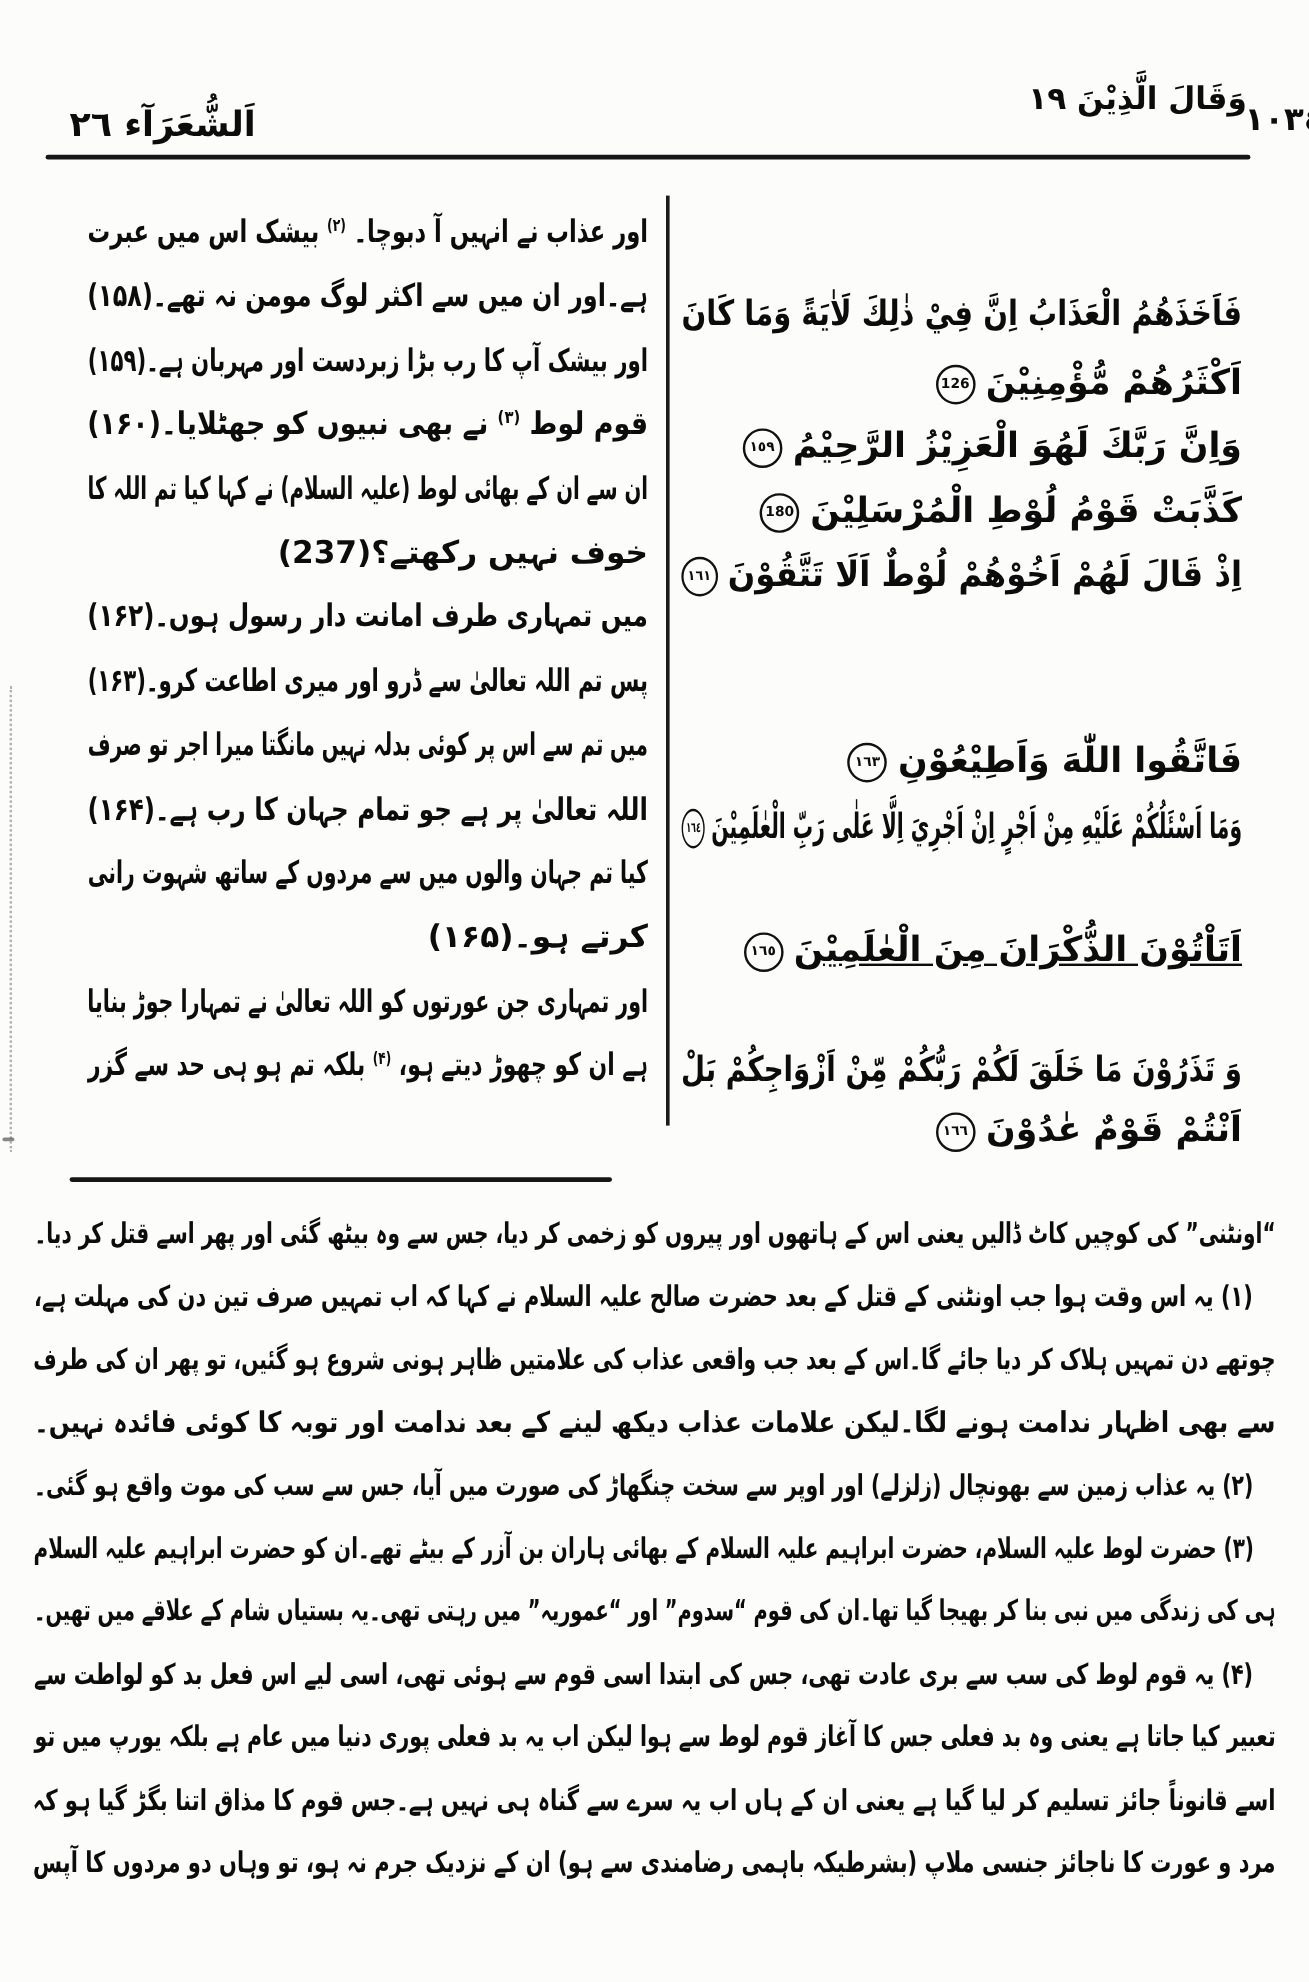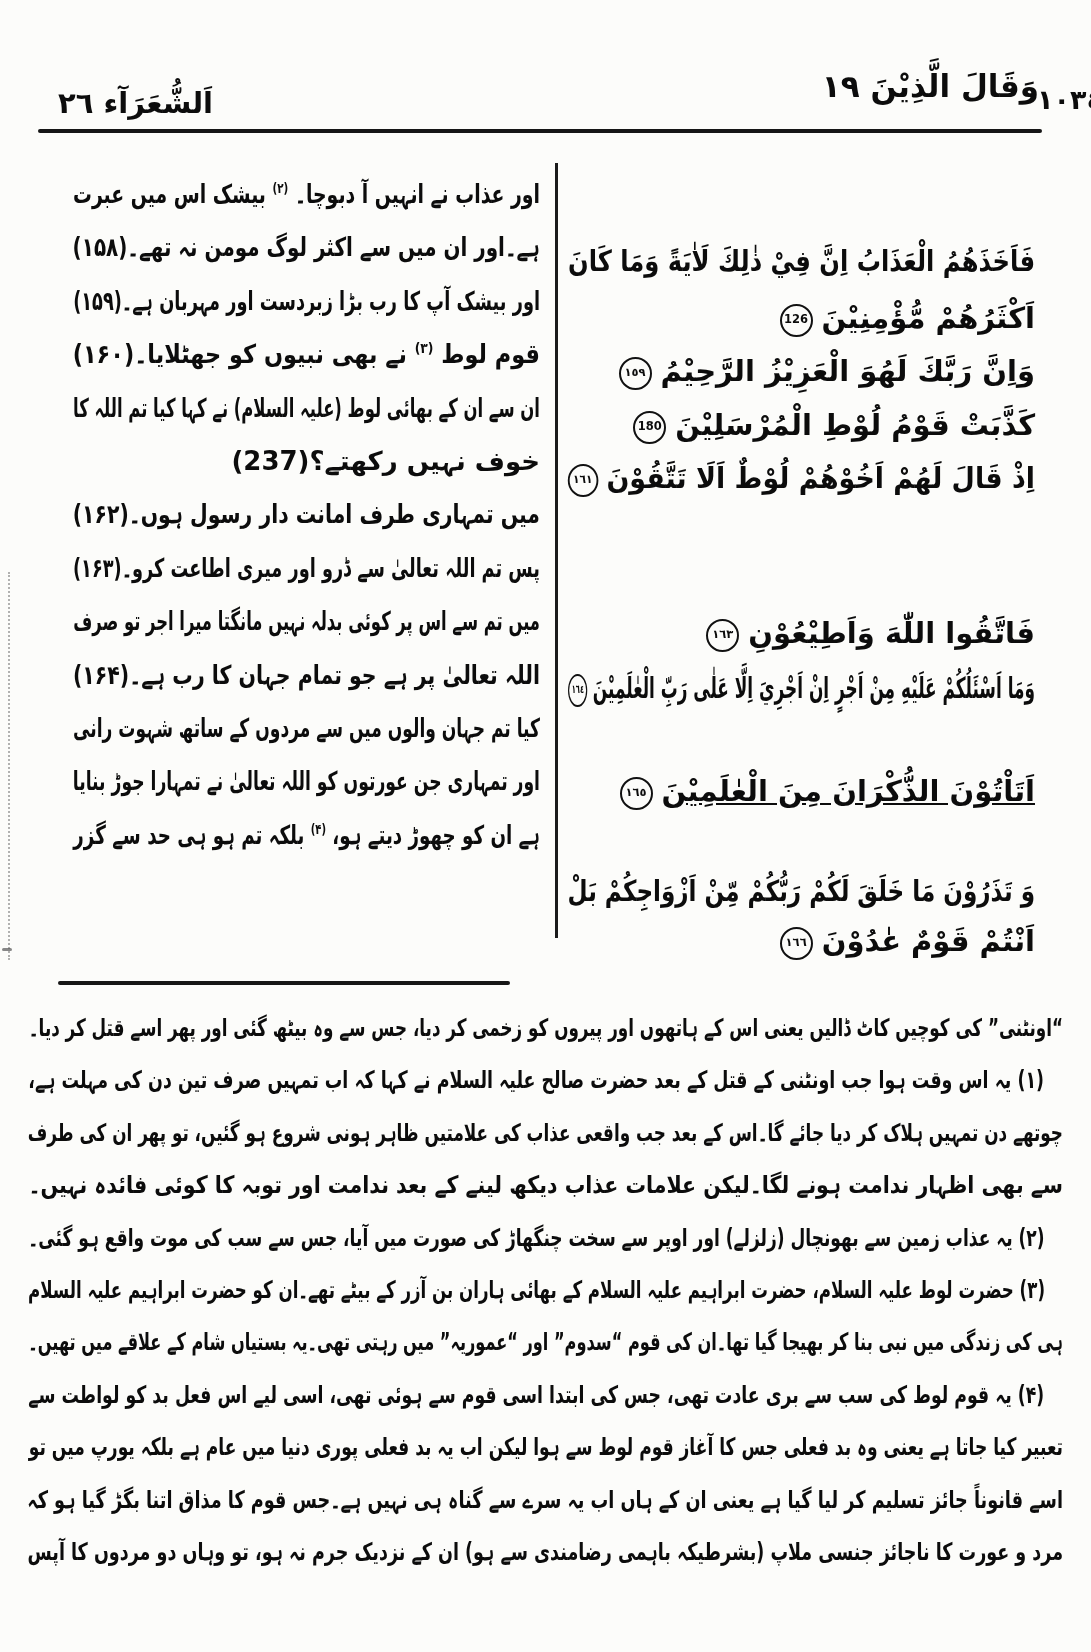--- a/index.html
+++ b/index.html
@@ -2,21 +2,21 @@
 <html lang="ur" dir="rtl"><head>
 <meta charset="utf-8">
 <style>
   html,body{margin:0;padding:0;background:#d9d9d6;}
   .page{
     position:relative;width:1091px;height:1652px;margin:0 auto;
     background:#fcfcfa;color:#0c0c0c;overflow:hidden;
     font-family:"DejaVu Sans",sans-serif;direction:rtl;
   }
   
-  .hdr-right{position:absolute;top:68px;right:52px;font-size:31px;font-weight:bold;white-space:nowrap;}
+  .hdr-right{position:absolute;top:68px;right:52px;font-size:26px;font-weight:bold;white-space:nowrap;}
   .hdr-center{position:absolute;top:84px;left:12px;width:100%;font-size:27px;font-weight:bold;letter-spacing:1px;}
   .hdr-left{position:absolute;top:86px;left:58px;font-size:29px;font-weight:bold;white-space:nowrap;}
   .header-rule{position:absolute;left:38px;top:129px;width:1004px;height:4px;background:#161616;border-radius:2px;}
   
   .translation-col{position:absolute;left:73px;top:168px;width:467px;direction:rtl;}
   .t-line{
     height:53.4px;line-height:53.4px;text-align:right;font-size:26px;font-weight:bold;
     white-space:nowrap;transform-origin:center right;
   }
   .t-line sup{font-size:0.55em;vertical-align:super;line-height:0;}
@@ -62,20 +62,21 @@
       <div class="t-line fit-line" style="transform: scaleX(0.767);"><span>ہے۔اور ان میں سے اکثر لوگ مومن نہ تھے۔(۱۵۸)</span></div>
       <div class="t-line fit-line" style="transform: scaleX(0.682);"><span>اور بیشک آپ کا رب بڑا زبردست اور مہربان ہے۔(۱۵۹)</span></div>
       <div class="t-line fit-line" style="transform: scaleX(0.862);"><span>قوم لوط </span><sup>(۳)</sup><span> نے بھی نبیوں کو جھٹلایا۔(۱۶۰)</span></div>
       <div class="t-line fit-line" style="transform: scaleX(0.632);"><span>ان سے ان کے بھائی لوط (علیہ السلام) نے کہا کیا تم اللہ کا</span></div>
       <div class="t-line fit-line"><span>خوف نہیں رکھتے؟(237)</span></div>
       <div class="t-line fit-line" style="transform: scaleX(0.785);"><span>میں تمہاری طرف امانت دار رسول ہوں۔(۱۶۲)</span></div>
       <div class="t-line fit-line" style="transform: scaleX(0.681);"><span>پس تم اللہ تعالیٰ سے ڈرو اور میری اطاعت کرو۔(۱۶۳)</span></div>
       <div class="t-line fit-line" style="transform: scaleX(0.63);"><span>میں تم سے اس پر کوئی بدلہ نہیں مانگتا میرا اجر تو صرف</span></div>
       <div class="t-line fit-line" style="transform: scaleX(0.788);"><span>اللہ تعالیٰ پر ہے جو تمام جہان کا رب ہے۔(۱۶۴)</span></div>
       <div class="t-line fit-line" style="transform: scaleX(0.656);"><span>کیا تم جہان والوں میں سے مردوں کے ساتھ شہوت رانی</span></div>
+      <div class="t-line fit-line"><span>کرتے ہو۔(۱۶۵)</span></div>
       <div class="t-line fit-line" style="transform: scaleX(0.66);"><span>اور تمہاری جن عورتوں کو اللہ تعالیٰ نے تمہارا جوڑ بنایا</span></div>
       <div class="t-line fit-line" style="transform: scaleX(0.702);"><span>ہے ان کو چھوڑ دیتے ہو، </span><sup>(۴)</sup><span> بلکہ تم ہو ہی حد سے گزر</span></div>
     </section>
 
   <div class="col-divider"></div>
 
   <section class="arabic-col">
       <div class="a-line fit-line" style="top: 228px; transform: scaleX(0.835);"><span>فَاَخَذَهُمُ الْعَذَابُ اِنَّ فِيْ ذٰلِكَ لَاٰيَةً وَمَا كَانَ</span></div>
       <div class="a-line fit-line" style="top: 285px;"><span>اَكْثَرُهُمْ مُّؤْمِنِيْنَ</span><span class="vnum">126</span></div>
       <div class="a-line fit-line" style="top: 338px;"><span>وَاِنَّ رَبَّكَ لَهُوَ الْعَزِيْزُ الرَّحِيْمُ</span><span class="vnum">١٥٩</span></div>

